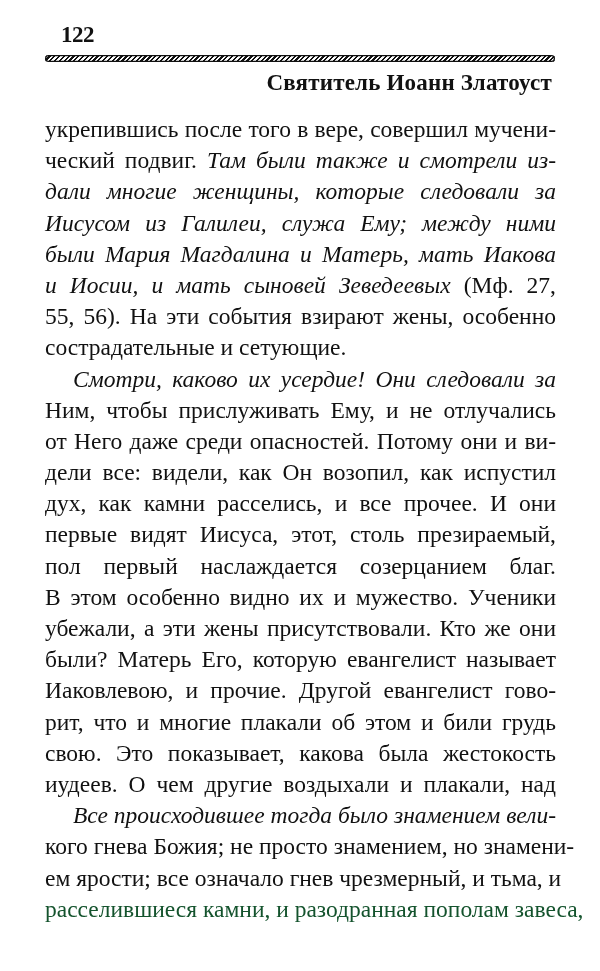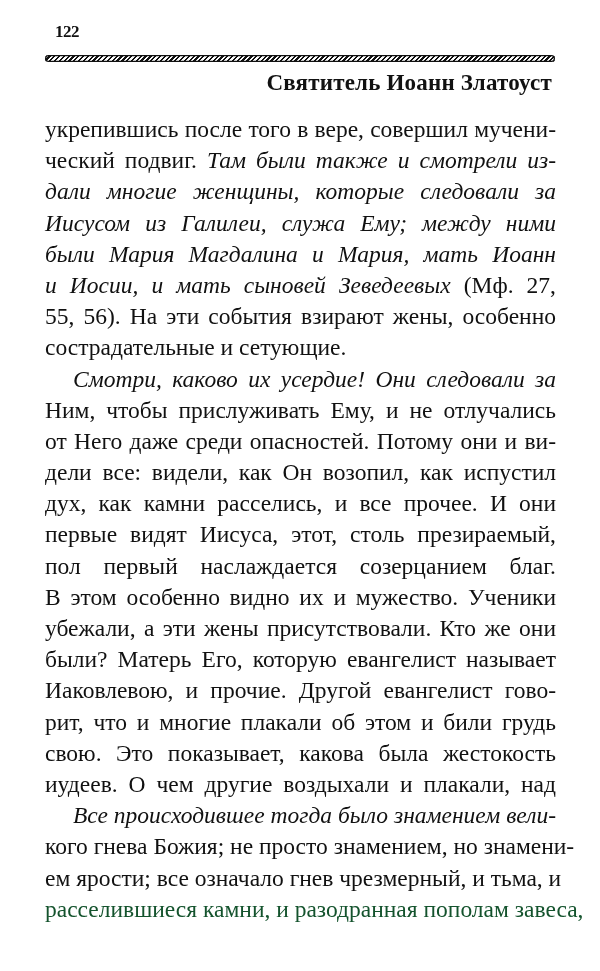--- a/index.html
+++ b/index.html
@@ -22,24 +22,24 @@
     }
     .running-head {
       position: absolute;
       top: 20px;
       left: 0;
       width: 511px;
       height: 30px;
     }
     .page-number {
       position: absolute;
-      left: 10px;
+      left: 16px;
       top: 2px;
       font-family: "Liberation Serif", serif;
-      font-size: 17px;
+      font-size: 23px;
       font-weight: bold;
       letter-spacing: -0.5px;
     }
     .running-title {
       position: absolute;
       right: 4px;
       top: 2px;
       font-family: "Liberation Serif", serif;
       font-weight: bold;
       font-size: 23px;
@@ -98,21 +98,21 @@
     <span class="running-title">Святитель Иоанн Златоуст</span>
   </div>
 
   <div class="rope-rule"></div>
 
   <div class="body-text">
     <span class="line"><span>укрепившись после того в вере, совершил мучени-</span></span>
     <span class="line"><span>ческий подвиг. </span><span class="it">Там были также и смотрели из-</span></span>
     <span class="line it"><span>дали многие женщины, которые следовали за</span></span>
     <span class="line it"><span>Иисусом из Галилеи, служа Ему; между ними</span></span>
-    <span class="line it"><span>были Мария Магдалина и Мария, мать Иоанн</span></span>
+    <span class="line it"><span>были Мария Магдалина и Матерь, мать Иакова</span></span>
     <span class="line"><span class="it">и Иосии, и мать сыновей Зеведеевых</span><span> (Мф. 27,</span></span>
     <span class="line"><span>55, 56). На эти события взирают жены, особенно</span></span>
     <span class="line last"><span>сострадательные и сетующие.</span></span>
 
     <span class="line indent"><span>Смотри, каково их усердие! Они следовали за</span></span>
     <span class="line"><span>Ним, чтобы прислуживать Ему, и не отлучались</span></span>
     <span class="line"><span>от Него даже среди опасностей. Потому они и ви-</span></span>
     <span class="line"><span>дели все: видели, как Он возопил, как испустил</span></span>
     <span class="line"><span>дух, как камни расселись, и все прочее. И они</span></span>
     <span class="line"><span>первые видят Иисуса, этот, столь презираемый,</span></span>

